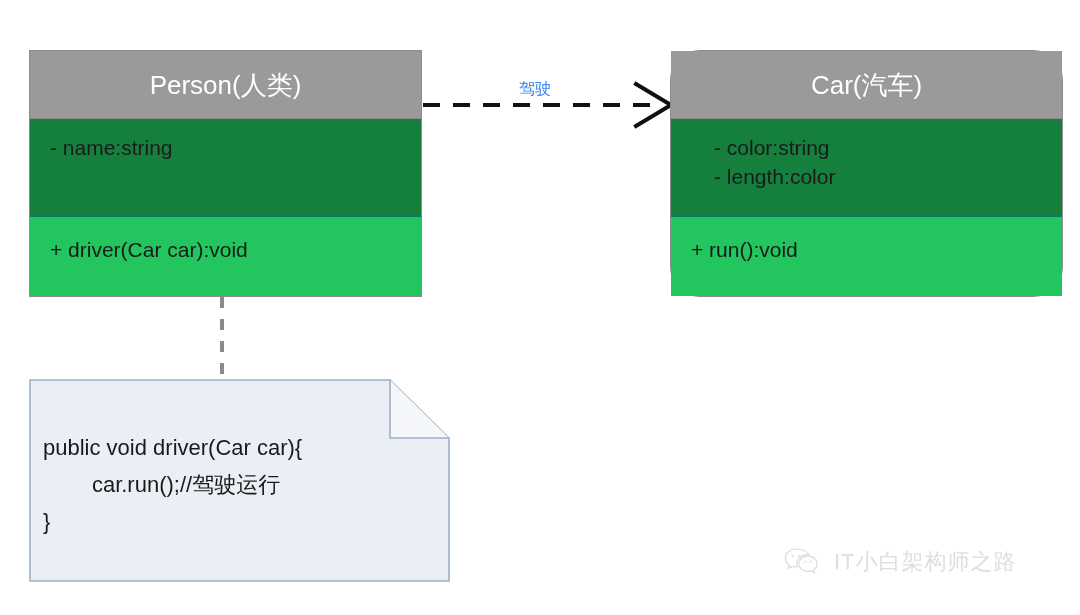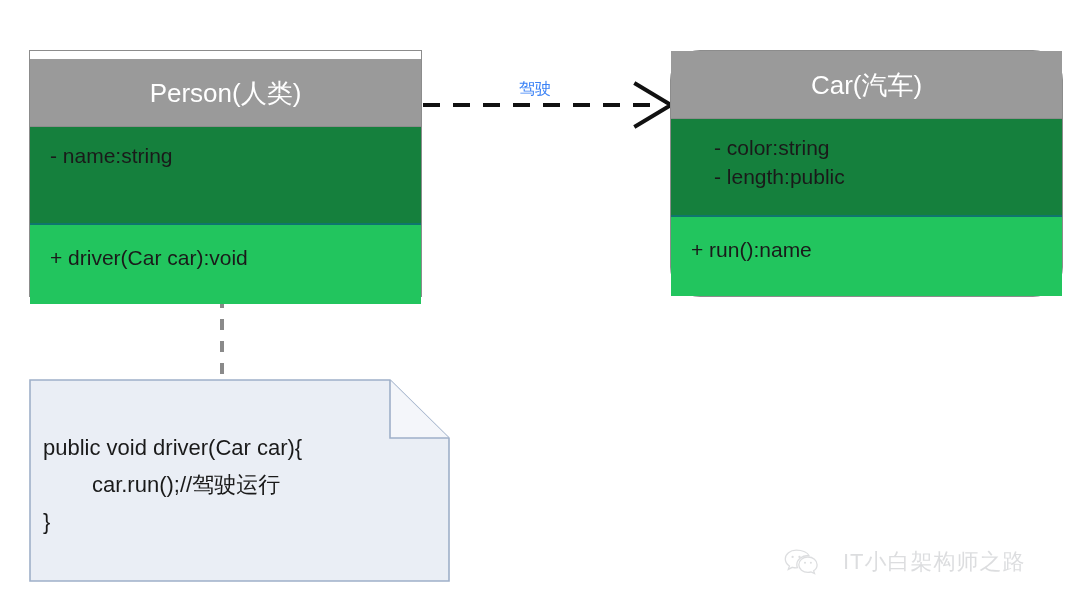--- a/index.html
+++ b/index.html
@@ -89,22 +89,22 @@
     font-size: 22px;
     color: #1a1a1a;
     line-height: 37px;
     white-space: pre;
   }
 
   
   .watermark {
     position: absolute;
     display: flex;
-    align-items: center;
-    gap: 25px;
+    align-items: flex-start;
+    gap: 16px;
     opacity: 0.30;
   }
   .watermark-text {
     font-size: 22px;
     color: #8e9298;
     letter-spacing: 1px;
     white-space: nowrap;
   }
 </style>
 </head>
@@ -116,37 +116,37 @@
 
     <line x1="423" y1="105" x2="660" y2="105" stroke="#111111" stroke-width="4" stroke-dasharray="17 13" stroke-linecap="butt"></line>
     <polyline points="636,84 671,105 636,126" fill="none" stroke="#111111" stroke-width="4" stroke-linecap="square" stroke-linejoin="miter"></polyline>
 
     <line x1="222" y1="297" x2="222" y2="379" stroke="#8a8a8a" stroke-width="4" stroke-dasharray="11 11" stroke-linecap="butt"></line>
   </svg>
 
   <div class="edge-label" style="left:519px; top:79px;">驾驶</div>
 
   <div class="uml-class" style="left:29px; top:50px; width:393px; height:247px;">
-    <div class="uml-header" style="height:68px;margin-top:8px;">Person(人类)</div>
+    <div class="uml-header" style="height:68px;">Person(人类)</div>
     <div class="uml-attrs" style="height:98px;">
       <div class="uml-member">- name:string</div>
     </div>
     <div class="uml-methods" style="height:79px;">
       <div class="uml-member">+ driver(Car car):void</div>
     </div>
   </div>
 
   <div class="uml-class" style="left:670px; top:50px; width:393px; height:247px;border-radius:30px;">
     <div class="uml-header" style="height:68px;">Car(汽车)</div>
     <div class="uml-attrs" style="height:98px;padding-left:43px;">
       <div class="uml-member">- color:string</div>
-      <div class="uml-member">- length:public</div>
+      <div class="uml-member">- length:color</div>
     </div>
     <div class="uml-methods" style="height:79px;">
-      <div class="uml-member">+ run():name</div>
+      <div class="uml-member">+ run():void</div>
     </div>
   </div>
 
   <div class="uml-note" style="left:29px; top:379px; width:421px; height:208px;">
     <svg class="note-body" width="421" height="203" viewBox="0 0 421 203" xmlns="http://www.w3.org/2000/svg">
       <path d="M1,1 L361,1 L420,59 L420,202 L1,202 Z" fill="#eaeef5" stroke="#9fb0c9" stroke-width="1.6"></path>
       <path d="M361,1 L361,59 L420,59" fill="#f4f6fa" stroke="#9fb0c9" stroke-width="1.6"></path>
     </svg>
     <div class="note-text">public void driver(Car car){
         car.run();//驾驶运行

